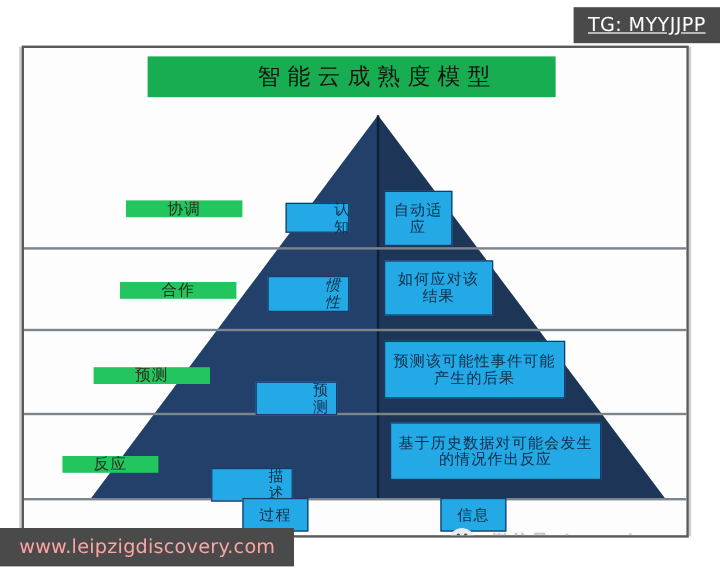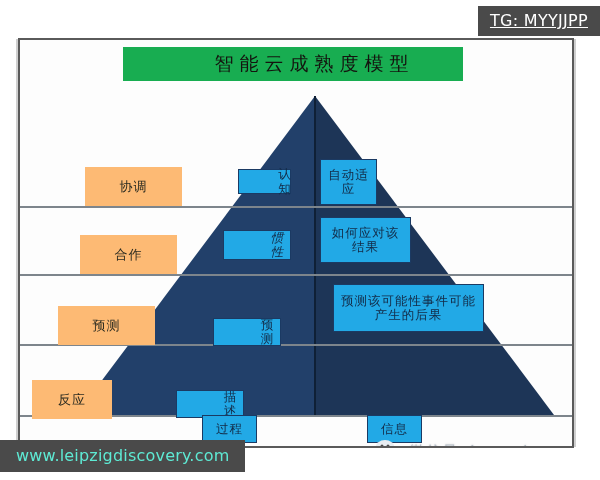--- a/index.html
+++ b/index.html
@@ -44,25 +44,26 @@
   .rule.r4{top:375px;}
 
   
   #pyramid-wrap{
     position:absolute;left:0;top:0;width:556px;height:410px;
     pointer-events:none;
   }
 
   
   .stage-label{
-    position:absolute;height:39px;
-    background:#fdba74;
+    position:absolute;height:14px;
+    background:#22c55e;
     display:flex;align-items:center;justify-content:center;
     color:#2b2b20;font-size:13px;letter-spacing:1px;
     font-family:"DejaVu Sans","Liberation Sans",sans-serif;
+    margin-left:20px;
   }
   .stage-label.s1{left:65px;top:127px;width:97px;}
   .stage-label.s2{left:60px;top:195px;width:97px;}
   .stage-label.s3{left:38px;top:266px;width:97px;}
   .stage-label.s4{left:12px;top:340px;width:80px;}
 
   
   .blue-box{
     position:absolute;
     background:#22a9e6;
@@ -75,21 +76,21 @@
     padding-left:41px;
   }
   
   .blue-box.m1{left:218px;top:129px;width:53px;height:25px;}
   .blue-box.m2{left:203px;top:190px;width:68px;height:30px;font-style:italic;}
   .blue-box.m3{left:193px;top:278px;width:68px;height:28px;}
   .blue-box.m4{left:156px;top:350px;width:68px;height:28px;}
   
   .blue-box.r1{left:300px;top:119px;width:57px;height:46px;padding:0 4px;}
   .blue-box.r2{left:300px;top:177px;width:91px;height:46px;padding:0 5px;}
-  .blue-box.r3{left:300px;top:244px;width:151px;height:48px;padding:0 6px;margin-left:13px;}
+  .blue-box.r3{left:300px;top:244px;width:151px;height:48px;padding:0 6px;}
   .blue-box.r4{left:305px;top:312px;width:176px;height:48px;padding:0 6px;}
 
   
   .axis-label{
     position:absolute;height:28px;
     background:#22a9e6;
     border:1px solid #1b3a63;
     box-sizing:border-box;
     display:flex;align-items:center;justify-content:center;
     color:#132a46;font-size:12.5px;letter-spacing:1px;
@@ -117,21 +118,21 @@
     position:absolute;right:0;top:6px;
     background:#4a4a4a;color:#ffffff;
     padding:5px 12px 6px 12px;
     font-size:16px;letter-spacing:0.3px;
     font-family:"DejaVu Sans","Liberation Sans",sans-serif;
     white-space:nowrap;
     text-decoration:underline;
   }
   #site-banner{
     position:absolute;left:0;bottom:8px;
-    background:#4a4a4a;color:#5eead4;
+    background:#4a4a4a;color:#fca5a5;
     padding:6px 16px 7px 16px;
     font-size:16px;letter-spacing:0.2px;
     font-family:"DejaVu Sans","Liberation Sans",sans-serif;
     white-space:nowrap;
   }
 </style>
 </head>
 <body>
 
 <div id="slide-frame">
@@ -162,20 +163,21 @@
   <div class="stage-label s4">反应</div>
 
   <div class="blue-box m1">认知</div>
   <div class="blue-box m2">惯性</div>
   <div class="blue-box m3">预测</div>
   <div class="blue-box r1">自动适应</div>
 
   <div class="blue-box m4">描述</div>
   <div class="blue-box r2">如何应对该结果</div>
   <div class="blue-box r3">预测该可能性事件可能产生的后果</div>
+  <div class="blue-box r4">基于历史数据对可能会发生的情况作出反应</div>
 
   <div class="axis-label a2">信息</div>
   <div class="axis-label a1">过程</div>
 
   <div id="wechat-watermark">
     <span>
       <svg width="28" height="22" viewBox="0 0 28 22">
         <ellipse cx="10" cy="9" rx="9.5" ry="8" fill="#e8edf2"></ellipse>
         <polygon points="4,14 3,20 8,16.5" fill="#e8edf2"></polygon>
         <ellipse cx="19.5" cy="14" rx="8" ry="6.8" fill="#ffffff"></ellipse>

